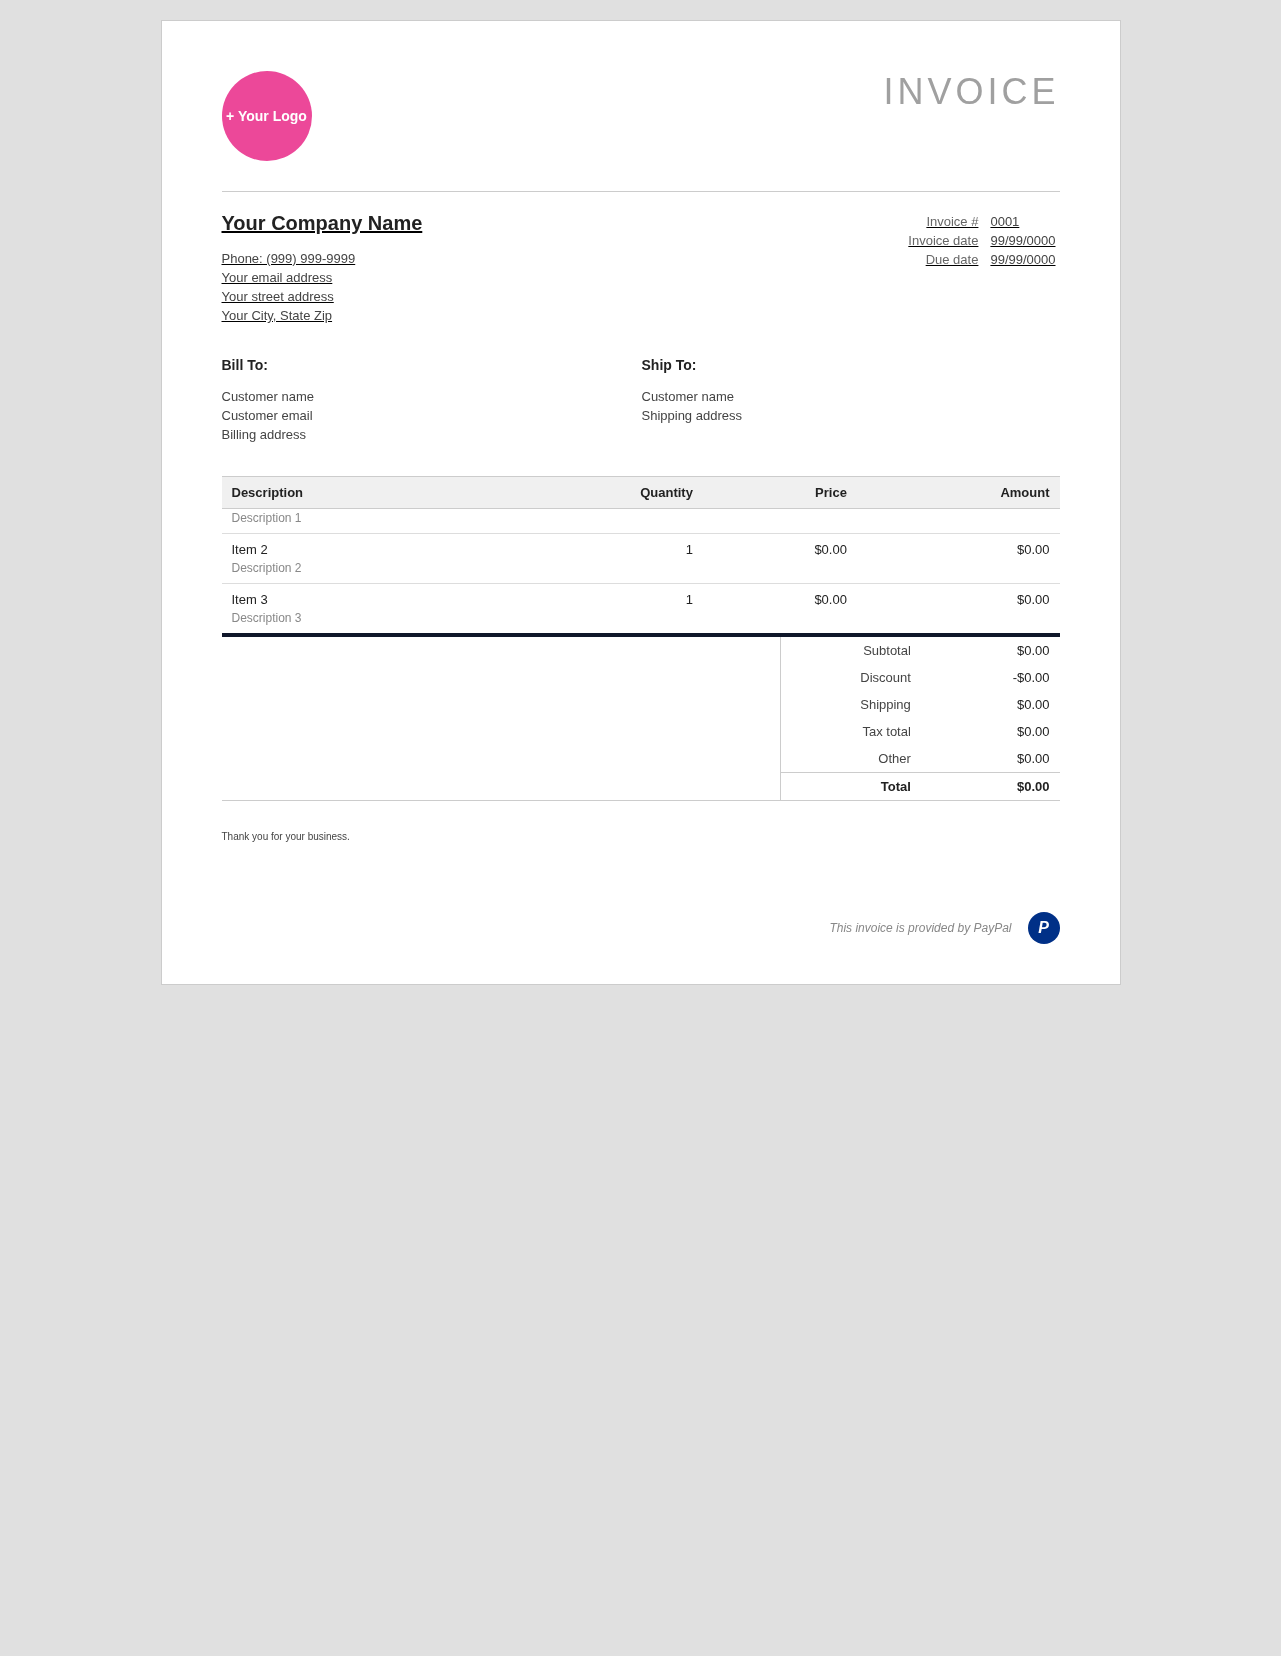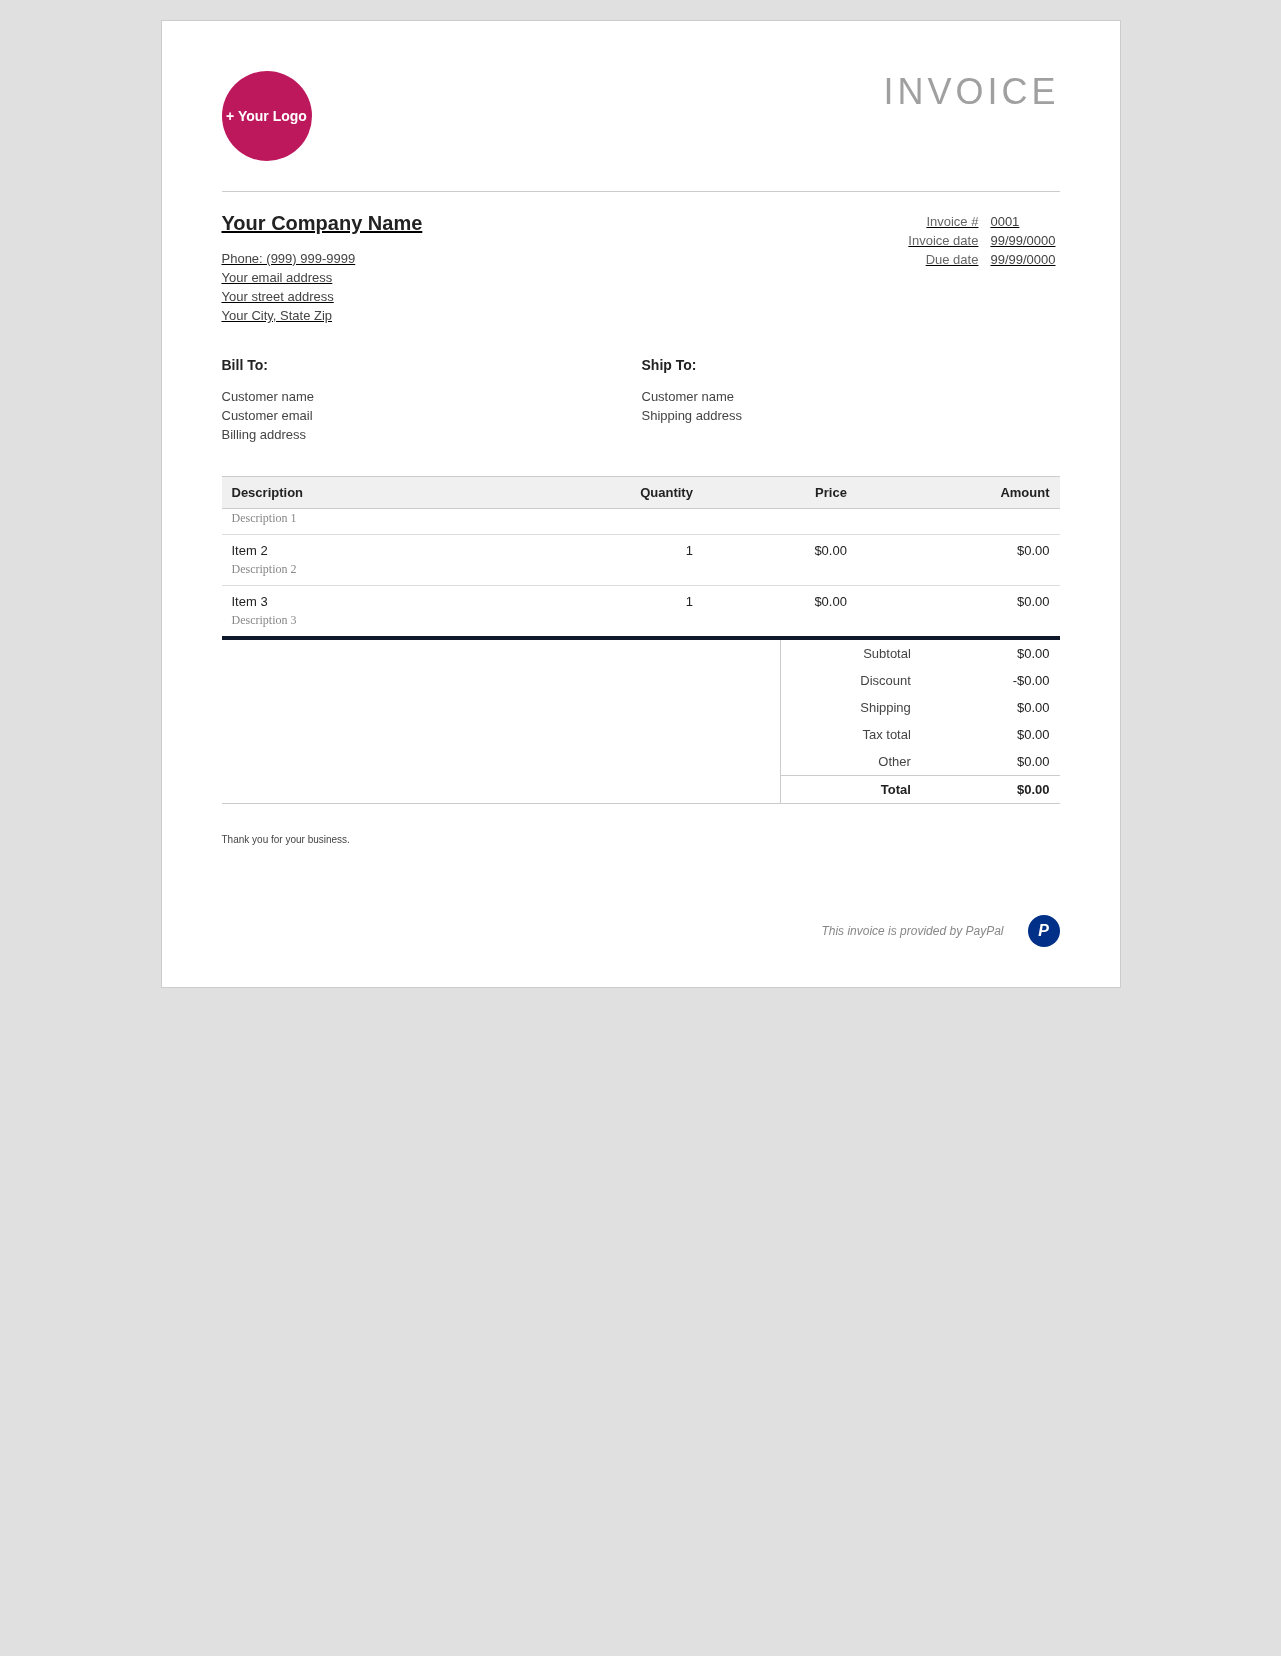--- a/index.html
+++ b/index.html
@@ -35,21 +35,21 @@
 
     .logo-area {
       display: flex;
       flex-direction: column;
       align-items: flex-start;
     }
 
     .logo-circle {
       width: 90px;
       height: 90px;
-      background-color: #be185d;
+      background-color: #ec4899;
       border-radius: 50%;
       display: flex;
       align-items: center;
       justify-content: center;
       color: white;
       font-size: 14px;
       font-weight: bold;
       text-align: center;
       line-height: 1.3;
       cursor: pointer;
@@ -193,21 +193,20 @@
     }
 
     .items-table tbody tr.item-row td.col-amount {
       text-align: right;
     }
 
     .items-table tbody tr.desc-row td {
       padding: 2px 10px 8px 10px;
       font-size: 12px;
       color: #888888;
-      font-family: Liberation Serif, serif;
     }
 
     .totals-section {
       display: flex;
       justify-content: flex-end;
       border-top: 4px solid #0f172a;
       border-bottom: 1px solid #cccccc;
       align-items: flex-end;
     }
 
@@ -257,21 +256,21 @@
       font-size: 10px;
       color: #444444;
     }
 
     .footer-section {
       display: flex;
       justify-content: flex-end;
       align-items: center;
       margin-top: 40px;
       padding-top: 10px;
-      gap: 24px;
+      gap: 16px;
     }
 
     .footer-text {
       font-size: 12px;
       color: #888888;
       font-style: italic;
     }
 
     .paypal-icon {
       width: 32px;

